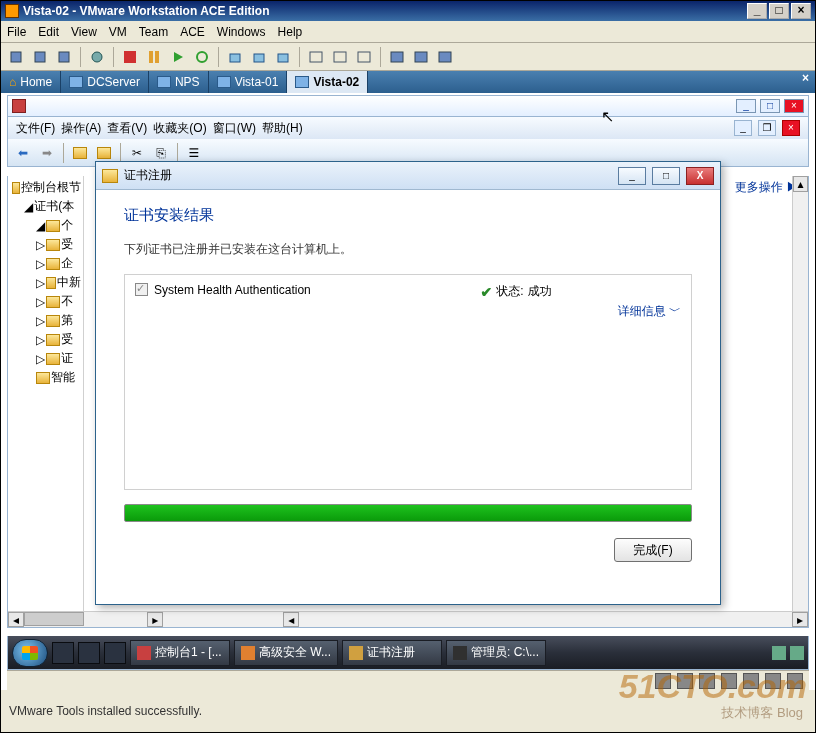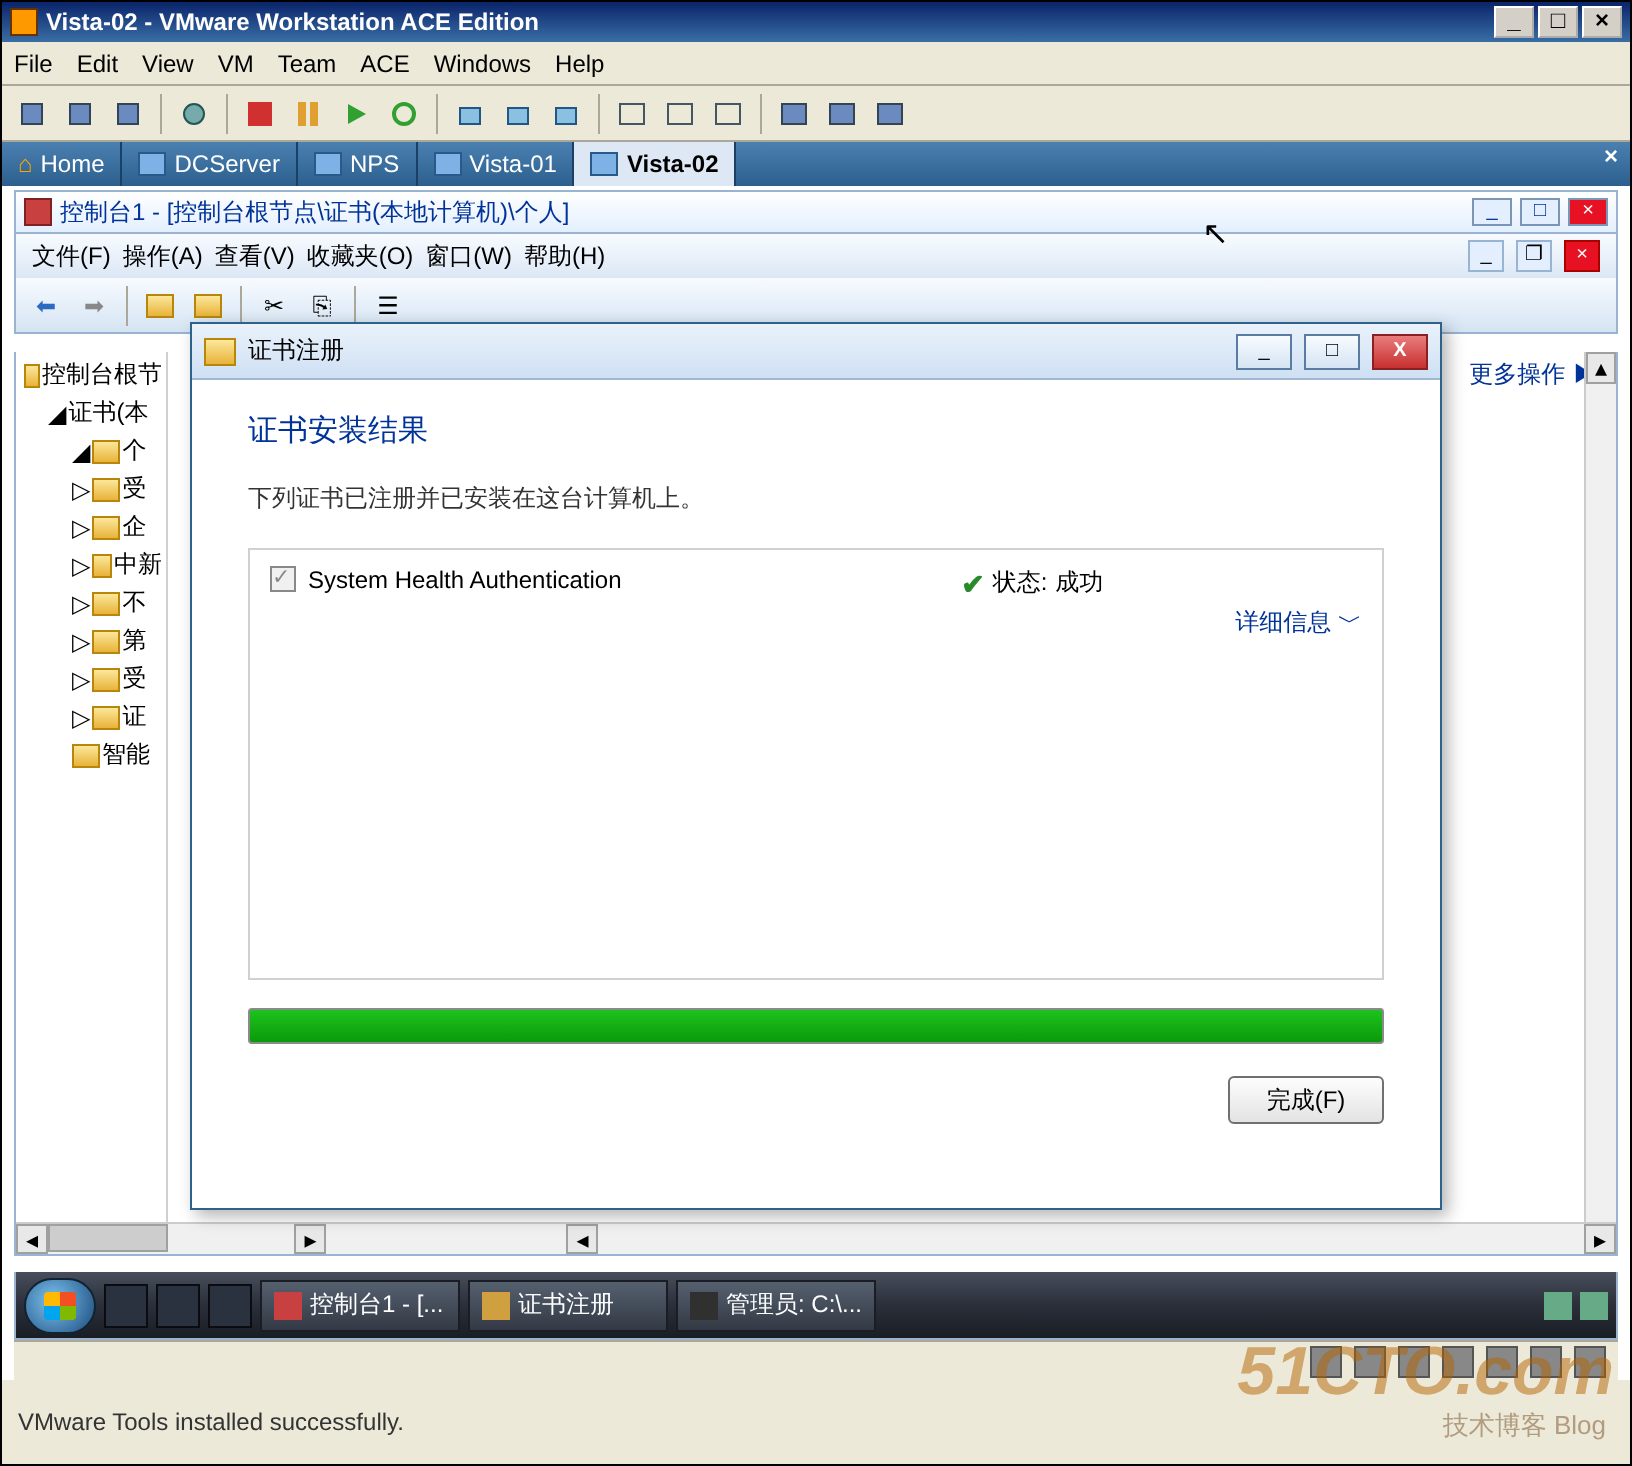--- a/index.html
+++ b/index.html
@@ -226,21 +226,20 @@
   <div class="tab active">
       <div class="cube"></div>
       <span>Vista-02</span>
     </div>
   <div class="spacer"></div>
   <div class="x">×</div>
 </div>
 
 <div class="mmc-title">
   <div style="width:14px;height:14px;background:#c84040;border:1px solid #802020"></div>
-  <span>控制台1 - [控制台根节点\证书(本地计算机)\个人]</span>
   <div class="spacer"></div>
   <div class="wbtn2">_</div>
   <div class="wbtn2">□</div>
   <div class="wbtn2 red">×</div>
 </div>
 <div class="mmc-menu">
   <span>文件(F)</span>
   <span>操作(A)</span>
   <span>查看(V)</span>
   <span>收藏夹(O)</span>
@@ -384,20 +383,24 @@
       <div class="flag"></div>
     </div>
   <div class="ql"></div>
   <div class="ql"></div>
   <div class="ql"></div>
   <div class="task-item">
       <div class="ic" style="background:#c84040"></div>
       <span>控制台1 - [...</span>
     </div>
   <div class="task-item">
+      <div class="ic" style="background:#e08030"></div>
+      <span>高级安全 W...</span>
+    </div>
+  <div class="task-item">
       <div class="ic" style="background:#d0a040"></div>
       <span>证书注册</span>
     </div>
   <div class="task-item">
       <div class="ic" style="background:#303030"></div>
       <span>管理员: C:\...</span>
     </div>
   <div class="tray">
     <div class="tic"></div>
     <div class="tic"></div>

